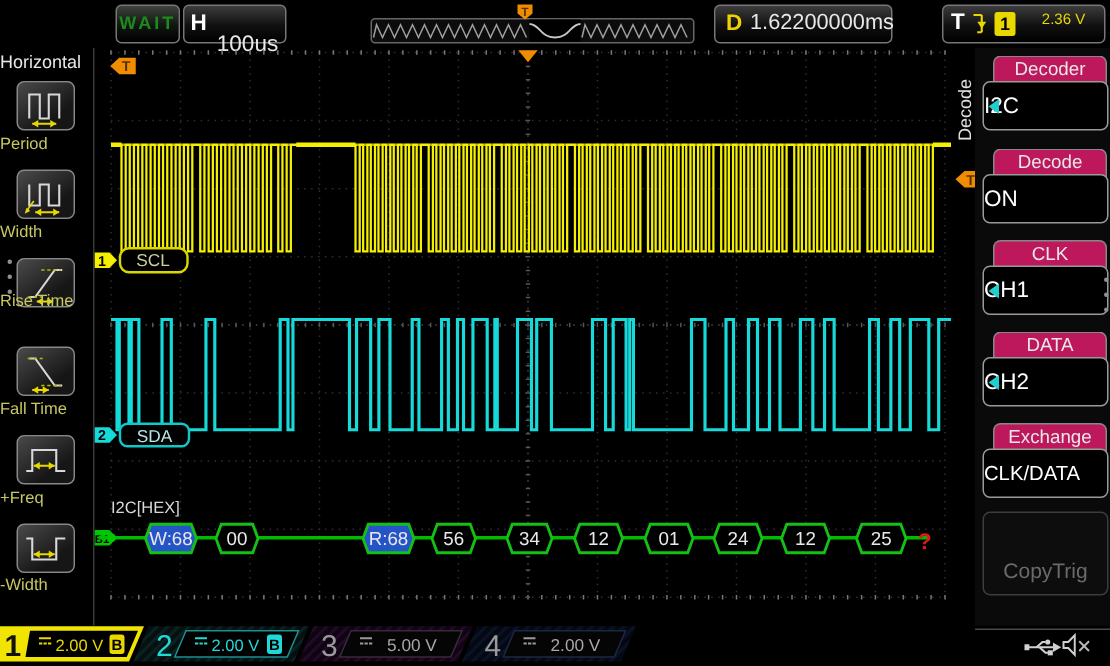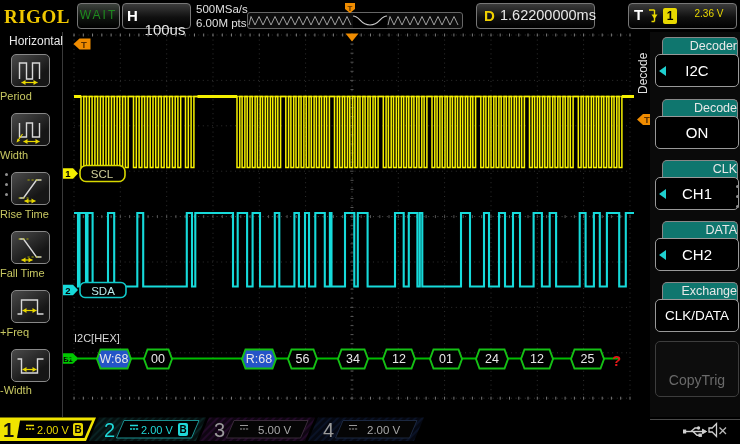--- a/index.html
+++ b/index.html
@@ -1,33 +1,31 @@
 <!DOCTYPE html>
 <html><head><meta charset="utf-8"><style>
 *{margin:0;padding:0;box-sizing:border-box}
 body{width:740px;height:444px;background:#000;font-family:"Liberation Sans",sans-serif;overflow:hidden}
 #scr{position:relative;width:740px;height:444px;background:#000}
 .box{position:absolute;border:1px solid #777;border-radius:4px;background:linear-gradient(#3c3c3c,#101010 55%,#000)}
-.hdr{position:absolute;left:662px;width:76px;height:31px;background:#0f766e;border:1px solid #888;border-bottom:none;border-radius:5px 5px 0 0;color:#e8e8e8;font-size:12.5px;text-align:right;line-height:16px}
-.btn{position:absolute;left:655px;width:84px;height:33px;background:#000;border:1.5px solid #999;border-radius:5px;color:#fff;font-size:15px;text-align:center;line-height:31px}
+.hdr{position:absolute;left:662px;width:76px;height:31px;background:#be185d;border:1px solid #888;border-bottom:none;border-radius:5px 5px 0 0;color:#e8e8e8;font-size:12.5px;text-align:center;line-height:16px}
+.btn{position:absolute;left:655px;width:84px;height:33px;background:#000;border:1.5px solid #999;border-radius:5px;color:#fff;font-size:15px;text-align:left;line-height:31px}
 .tri{position:absolute;width:0;height:0;border-top:5px solid transparent;border-bottom:5px solid transparent;border-right:7px solid #1fd0d0}
 .icon{position:absolute;left:11px;width:39px;height:33px;border:1px solid #888;border-radius:5px;background:linear-gradient(145deg,#4a4a4a,#161616 70%)}
 .ilbl{position:absolute;width:64px;text-align:left;font-size:11px;color:#c8c862}
 </style></head><body>
 <div id="scr">
 
 
 <div style="position:absolute;left:0;top:0;width:740px;height:32px;background:#000"></div>
-<div style="position:absolute;left:4px;top:6px;color:#f0c800;font-family:'Liberation Serif',serif;font-weight:bold;font-size:19px;letter-spacing:0.5px">RIGOL</div>
 <div class="box" style="left:77px;top:3px;width:43px;height:26px;background:linear-gradient(#3d423d,#101510 55%,#000)"></div>
-<div style="position:absolute;left:77px;top:8px;width:43px;text-align:center;color:#1e8a1e;font-size:12px;font-weight:normal;letter-spacing:2px">WAIT</div>
+<div style="position:absolute;left:77px;top:8px;width:43px;text-align:center;color:#1e8a1e;font-size:12px;font-weight:bold;letter-spacing:2px">WAIT</div>
 <div class="box" style="left:122px;top:3px;width:69px;height:26px"></div>
 <div style="position:absolute;left:127px;top:7px;color:#fff;font-size:15px;font-weight:bold">H</div>
 <div style="position:absolute;left:143px;top:21px;width:44px;text-align:center;color:#e8e8e8;font-size:15px">100us</div>
-<div style="position:absolute;left:196px;top:2px;color:#e0e0e0;font-size:11.5px;line-height:14px">500MSa/s<br>6.00M pts</div>
 
 <div style="position:absolute;left:247px;top:12px;width:216px;height:17px;background:#0c0c0c;border:1px solid #666;border-radius:3px"></div>
 <svg width="216" height="17" viewBox="0 0 216 17" style="position:absolute;left:247px;top:12px">
 <path d="M2,13 L4,4.5 L8,13 L12,4.5 L16,13 L20,4.5 L24,13 L28,4.5 L32,13 L36,4.5 L40,13 L44,4.5 L48,13 L52,4.5 L56,13 L60,4.5 L64,13 L68,4.5 L72,13 L76,4.5 L80,13 L84,4.5 L88,13 L92,4.5 L96,13 L100,4.5 L104,13" stroke="#a0a0a0" stroke-width="1" fill="none"></path>
 <rect x="106" y="1" width="34" height="15" fill="#000"></rect>
 <path d="M106,4 C113,4 113,13 123,13 C133,13 133,4 140,4" stroke="#c8c8c8" stroke-width="1.2" fill="none"></path>
 <path d="M141,13 L143,4.5 L147,13 L151,4.5 L155,13 L159,4.5 L163,13 L167,4.5 L171,13 L175,4.5 L179,13 L183,4.5 L187,13 L191,4.5 L195,13 L199,4.5 L203,13 L207,4.5 L211,13" stroke="#a0a0a0" stroke-width="1" fill="none"></path>
 </svg>
 <path d="">
 <svg width="12" height="12" viewBox="0 0 12 12" style="position:absolute;left:344px;top:2px">
@@ -116,40 +114,40 @@
         <text x="492.0" y="363.2" font-size="12.5" fill="#e8e8e8" text-anchor="middle" font-family="Liberation Sans, sans-serif">24</text>
         <path d="M524.5,349.5 H549.5 L553.0,359.0 L549.5,368.5 H524.5 L521.0,359.0 Z" fill="#000" stroke="#15c015" stroke-width="1.9"></path>
         <text x="537.0" y="363.2" font-size="12.5" fill="#e8e8e8" text-anchor="middle" font-family="Liberation Sans, sans-serif">12</text>
         <path d="M574.5,349.5 H600.5 L604.0,359.0 L600.5,368.5 H574.5 L571.0,359.0 Z" fill="#000" stroke="#15c015" stroke-width="1.9"></path>
         <text x="587.5" y="363.2" font-size="12.5" fill="#e8e8e8" text-anchor="middle" font-family="Liberation Sans, sans-serif">25</text>
         <text x="612" y="366" font-size="15" font-weight="bold" fill="#e01818" font-family="Liberation Sans, sans-serif">?</text>
       </svg>
 
 
 <div style="position:absolute;left:0;top:32px;width:63px;height:385px;background:#000;border-right:1px solid #3a3a3a"></div>
-<div style="position:absolute;left:0;top:34px;width:63px;text-align:right;color:#e8e8e8;font-size:12px">Horizontal</div>
+<div style="position:absolute;left:0;top:34px;width:63px;text-align:left;color:#e8e8e8;font-size:12px">Horizontal</div>
 <div class="icon" style="top:54px"></div><svg width="39" height="33" viewBox="0 0 36 33" style="position:absolute;left:11px;top:54px">
         <path d="M7,25 V9 H14 V25 H20 V9 H27 V25" stroke="#d8d8d8" stroke-width="1.4" fill="none"></path>
         <line x1="9" y1="28.5" x2="25" y2="28.5" stroke="#e8d800" stroke-width="1.2"></line>
         <path d="M9,28.5 l4,-2.5 v5 z" fill="#e8d800"></path>
         <path d="M25,28.5 l-4,-2.5 v5 z" fill="#e8d800"></path>
       </svg><div class="ilbl" style="top:90px">Period</div><div class="icon" style="top:113px"></div><svg width="39" height="33" viewBox="0 0 36 33" style="position:absolute;left:11px;top:113px">
         <path d="M7,10 V24 H14 V10 H20 V24 H27 V10" stroke="#d8d8d8" stroke-width="1.4" fill="none"></path>
         <line x1="11" y1="28.5" x2="27" y2="28.5" stroke="#e8d800" stroke-width="1.2"></line>
         <path d="M11,28.5 l4,-2.5 v5 z" fill="#e8d800"></path>
         <path d="M27,28.5 l-4,-2.5 v5 z" fill="#e8d800"></path>
         <path d="M5,28 L10,21" stroke="#e8d800" stroke-width="1.1"></path>
         <path d="M4,29.5 l1.2,-4 l2.4,2.2 z" fill="#e8d800"></path>
       </svg><div class="ilbl" style="top:149px">Width</div><div class="icon" style="top:172px"></div><svg width="39" height="33" viewBox="0 0 36 33" style="position:absolute;left:11px;top:172px">
         <path d="M7,26 H11 L24,8 H29" stroke="#d8d8d8" stroke-width="1.4" fill="none"></path>
         <path d="M15,8 h13 M6,26 h10" stroke="#b8b800" stroke-width="0.9" stroke-dasharray="2.2 1.8"></path>
         <line x1="12" y1="29" x2="23" y2="29" stroke="#e8d800" stroke-width="1.2"></line>
         <path d="M12,29 l4,-2.5 v5 z" fill="#e8d800"></path>
         <path d="M23,29 l-4,-2.5 v5 z" fill="#e8d800"></path>
-      </svg><div class="ilbl" style="top:208px">Rise Time</div><div class="icon" style="top:231px"></div><svg width="39" height="33" viewBox="0 0 36 33" style="position:absolute;left:11px;top:231px">
+      </svg><div class="ilbl" style="top:195px">Rise Time</div><div class="icon" style="top:231px"></div><svg width="39" height="33" viewBox="0 0 36 33" style="position:absolute;left:11px;top:231px">
         <path d="M7,8 H11 L24,26 H29" stroke="#d8d8d8" stroke-width="1.4" fill="none"></path>
         <path d="M15,26 h13 M6,8 h10" stroke="#b8b800" stroke-width="0.9" stroke-dasharray="2.2 1.8"></path>
         <line x1="9" y1="29" x2="20" y2="29" stroke="#e8d800" stroke-width="1.2"></line>
         <path d="M9,29 l4,-2.5 v5 z" fill="#e8d800"></path>
         <path d="M20,29 l-4,-2.5 v5 z" fill="#e8d800"></path>
       </svg><div class="ilbl" style="top:267px">Fall Time</div><div class="icon" style="top:290px"></div><svg width="39" height="33" viewBox="0 0 36 33" style="position:absolute;left:11px;top:290px">
         <path d="M5,24 H9 V10 H25 V24 H31" stroke="#d8d8d8" stroke-width="1.4" fill="none"></path>
         <line x1="10" y1="20.5" x2="24" y2="20.5" stroke="#e8d800" stroke-width="1.2"></line>
         <path d="M10,20.5 l4,-2.5 v5 z" fill="#e8d800"></path>
         <path d="M24,20.5 l-4,-2.5 v5 z" fill="#e8d800"></path>

